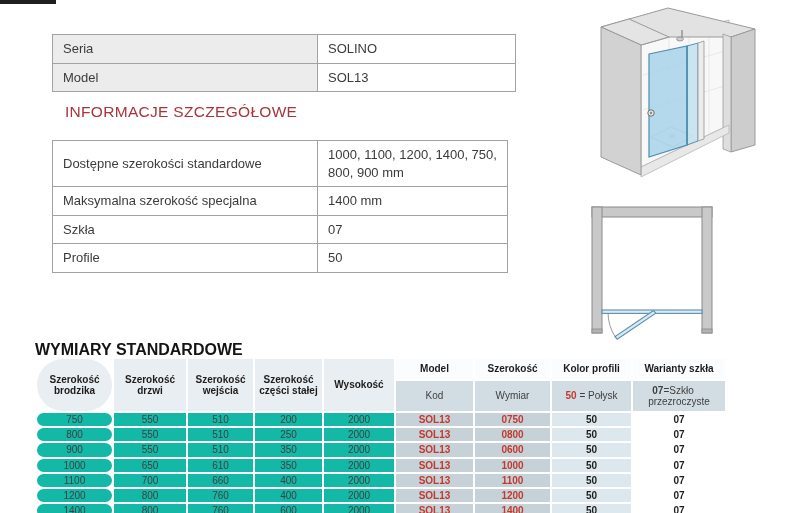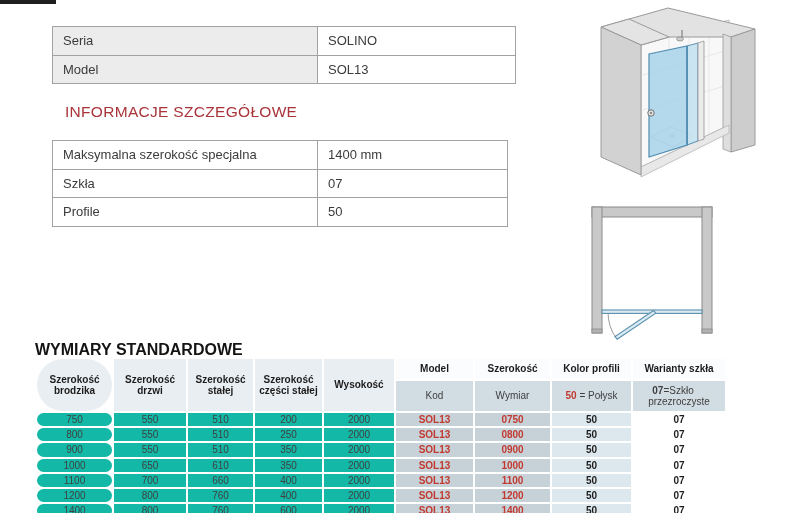--- a/index.html
+++ b/index.html
@@ -11,21 +11,21 @@
 
   
   table.kv{border-collapse:collapse;position:absolute;table-layout:fixed;}
   table.kv td{
     border:1px solid #a2a2a2;font-size:13px;color:#3b3b3b;
     padding:5px 10px;vertical-align:middle;line-height:1.35;
   }
   table.kv td.lbl{width:244px;background:#ffffff;}
   table.kv td.lbl.shaded{background:#ececec;}
   table.kv td.val{background:#ffffff;}
-  #summary-table{left:52px;top:26px;width:464px;}
+  #summary-table{left:52px;top:34px;width:464px;}
   #summary-table td.lbl{background:#ececec;}
   #details-table{left:52px;top:140px;width:456px;}
 
   .heading{
     position:absolute;left:65px;top:103px;font-size:15.5px;
     color:#a93439;letter-spacing:.3px;
   }
 
   
   .dims-title{position:absolute;left:35px;top:341px;font-size:16px;font-weight:bold;color:#141414;}
@@ -72,20 +72,24 @@
         <td class="val">SOL13</td>
       </tr>
     </tbody>
 </table>
 
 <div class="heading">INFORMACJE SZCZEGÓŁOWE</div>
 
 <table class="kv" id="details-table">
   <tbody>
       <tr>
+        <td class="lbl">Dostępne szerokości standardowe</td>
+        <td class="val">1000, 1100, 1200, 1400, 750, 800, 900 mm</td>
+      </tr>
+      <tr>
         <td class="lbl">Maksymalna szerokość specjalna</td>
         <td class="val">1400 mm</td>
       </tr>
       <tr>
         <td class="lbl">Szkła</td>
         <td class="val">07</td>
       </tr>
       <tr>
         <td class="lbl">Profile</td>
         <td class="val">50</td>
@@ -93,21 +97,21 @@
     </tbody>
 </table>
 
 <div class="dims-title">WYMIARY STANDARDOWE</div>
 
 <table class="dims">
   <thead>
     <tr>
       <th class="mainhdr w1" rowspan="2">Szerokość brodzika</th>
       <th class="mainhdr w2" rowspan="2">Szerokość drzwi</th>
-      <th class="mainhdr w3" rowspan="2">Szerokość stałej</th>
+      <th class="mainhdr w3" rowspan="2">Szerokość wejścia</th>
       <th class="mainhdr w4" rowspan="2">Szerokość części stałej</th>
       <th class="mainhdr w5" rowspan="2">Wysokość</th>
       <th class="grphdr w6">Model</th>
       <th class="grphdr w7">Szerokość</th>
       <th class="grphdr w8">Kolor profili</th>
       <th class="grphdr w9">Warianty szkła</th>
     </tr>
     <tr>
       <td class="subhdr w6">Kod</td>
       <td class="subhdr w7">Wymiar</td>
@@ -138,21 +142,21 @@
         <td class="c-profil w8">50</td>
         <td class="c-szklo w9">07</td>
       </tr>
       <tr>
         <td class="c-plain w1">900</td>
         <td class="c-plain w2">550</td>
         <td class="c-plain w3">510</td>
         <td class="c-plain w4">350</td>
         <td class="c-plain w5">2000</td>
         <td class="c-model w6">SOL13</td>
-        <td class="c-model w7">0900</td>
+        <td class="c-model w7">0600</td>
         <td class="c-profil w8">50</td>
         <td class="c-szklo w9">07</td>
       </tr>
       <tr>
         <td class="c-plain w1">1000</td>
         <td class="c-plain w2">650</td>
         <td class="c-plain w3">610</td>
         <td class="c-plain w4">350</td>
         <td class="c-plain w5">2000</td>
         <td class="c-model w6">SOL13</td>

